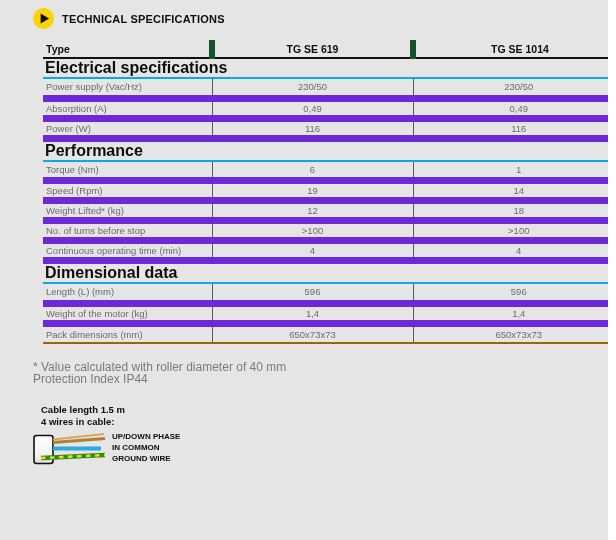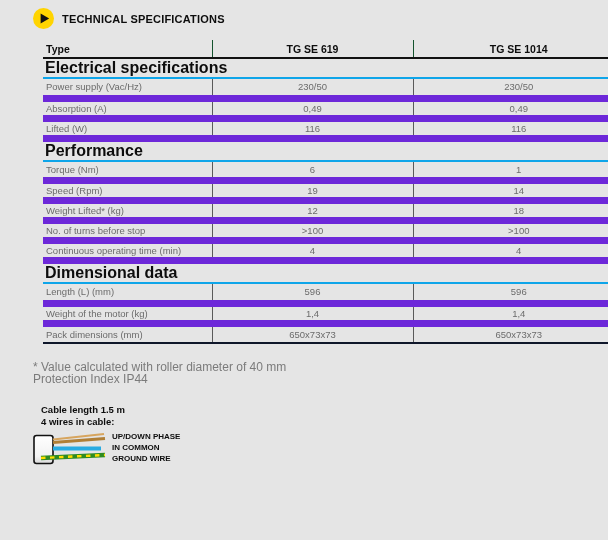--- a/index.html
+++ b/index.html
@@ -17,30 +17,30 @@
   table.spec {
     position:absolute; left:43px; top:40px; width:581px;
     border-collapse:collapse; table-layout:fixed;
   }
   table.spec th, table.spec td { vertical-align:middle; }
   thead th {
     height:18px; font-size:10.5px; font-weight:bold; color:#0d0d0d;
     text-align:center; border-bottom:2px solid #111;
   }
   thead th.type-col { text-align:left; padding-left:3px; }
-  thead th + th { border-left:1px solid #14532d;text-align:center; }
+  thead th + th { border-left:6px solid #14532d;text-align:center; }
 
   tr.section-row td {
     height:18px; font-size:16px; font-weight:bold; color:#0d0d0d;
     padding-left:2px; border-top:2px solid #111; border-bottom:2px solid #0ea5e9;
   }
   tr.data-row td { height:20px; font-size:9.5px; color:#6b6b6b; border-bottom:7px solid #6d28d9; }
   tr.data-row td.cell-label { padding-left:3px; text-align:left; }
   tr.data-row td.cell-value { text-align:center; border-left:1px solid #5a5a5a; }
-  tbody tr:last-child td { border-bottom:2px solid #0f172a; }
+  tbody tr:last-child td { border-bottom:2px solid #a16207; }
 
   
   .footnotes { position:absolute; left:33px; top:361px; font-size:12px; line-height:12px; color:#7b7b7b; }
 
   
   .cable-titles { position:absolute; left:41px; top:404px; font-size:9.5px; font-weight:bold; line-height:11.5px; color:#0d0d0d; }
   .cable-diagram { position:absolute; left:33px; top:431px; width:220px; height:36px;padding-left:36px; }
   .cable-diagram svg { position:absolute; left:0; top:0; }
   .wire-label {
     position:absolute; left:79px; font-size:8px; font-weight:bold; color:#0d0d0d;
@@ -84,21 +84,21 @@
           <td class="cell-label">Power supply (Vac/Hz)</td>
           <td class="cell-value">230/50</td>
           <td class="cell-value">230/50</td>
         </tr>
         <tr class="data-row">
           <td class="cell-label">Absorption (A)</td>
           <td class="cell-value">0,49</td>
           <td class="cell-value">0,49</td>
         </tr>
         <tr class="data-row">
-          <td class="cell-label">Lifted (W)</td>
+          <td class="cell-label">Power (W)</td>
           <td class="cell-value">116</td>
           <td class="cell-value">116</td>
         </tr>
         <tr class="section-row">
           <td colspan="3">Performance</td>
         </tr>
         <tr class="data-row">
           <td class="cell-label">Torque (Nm)</td>
           <td class="cell-value">6</td>
           <td class="cell-value">1</td>

